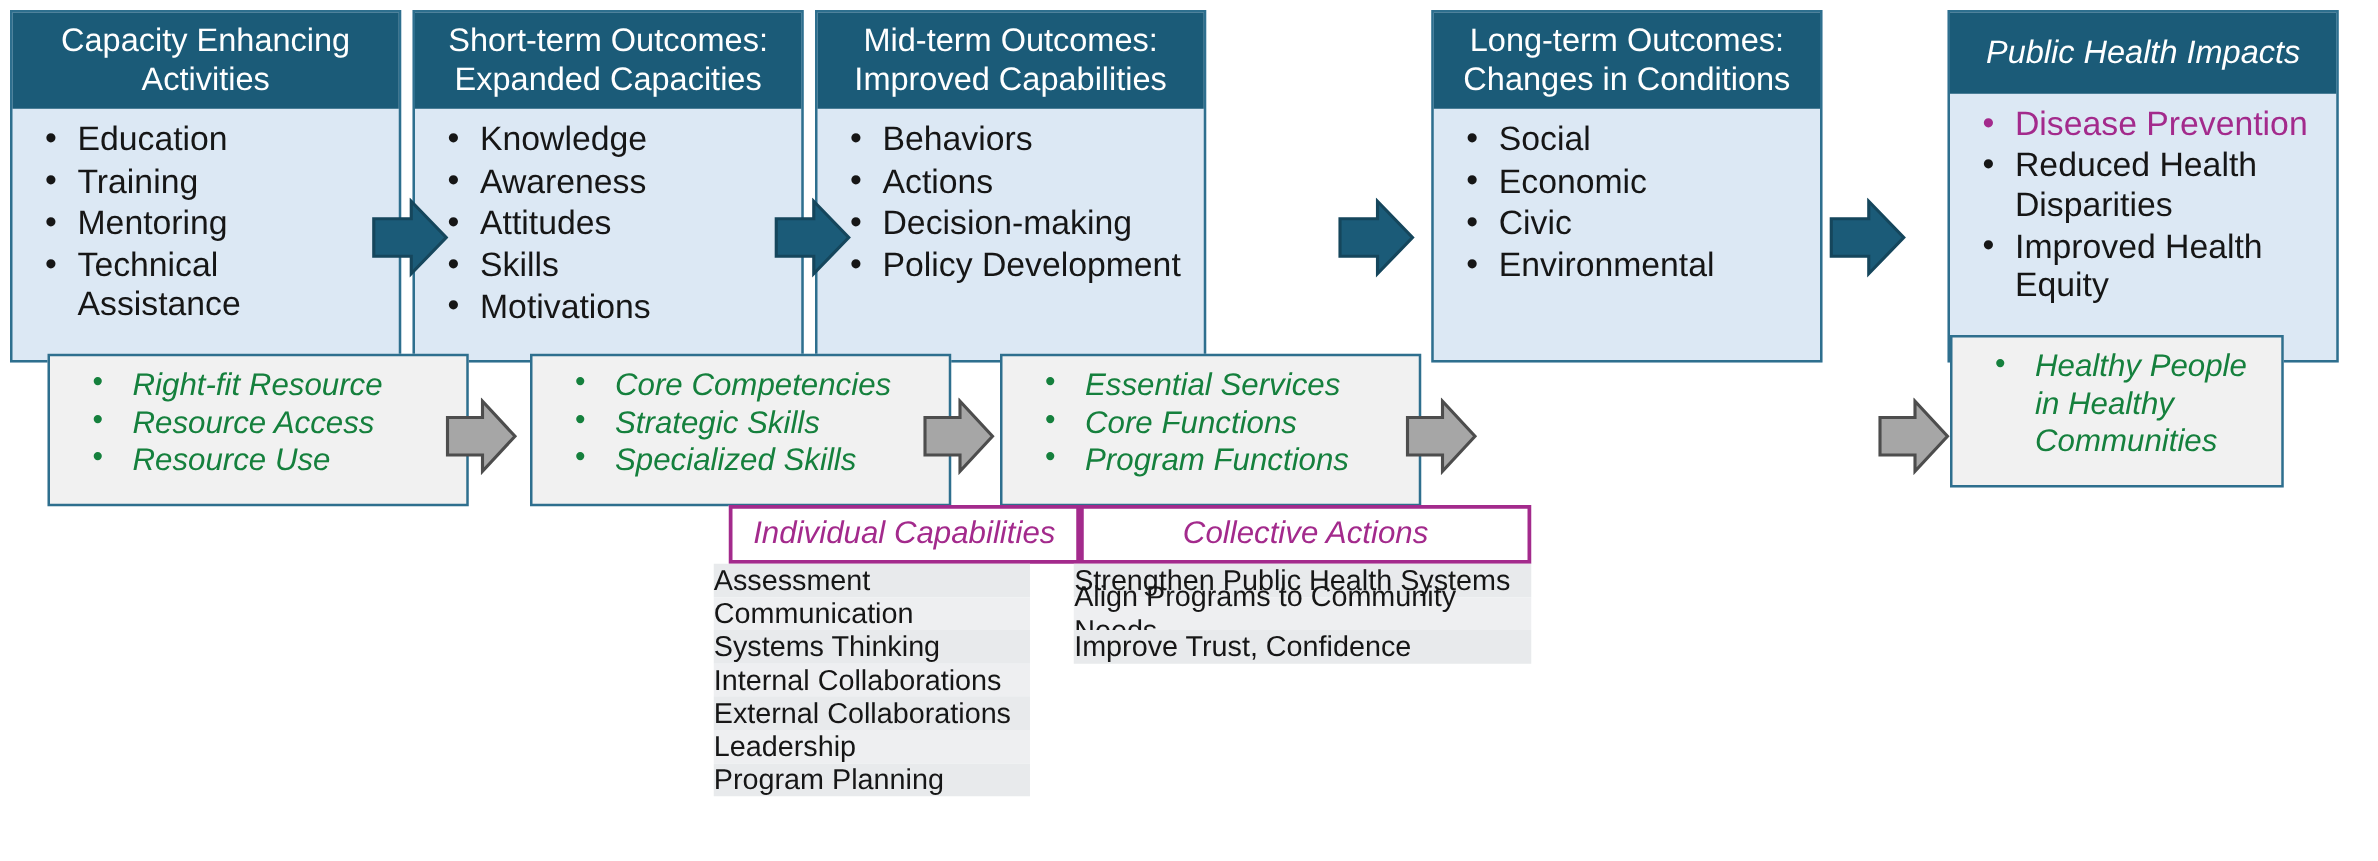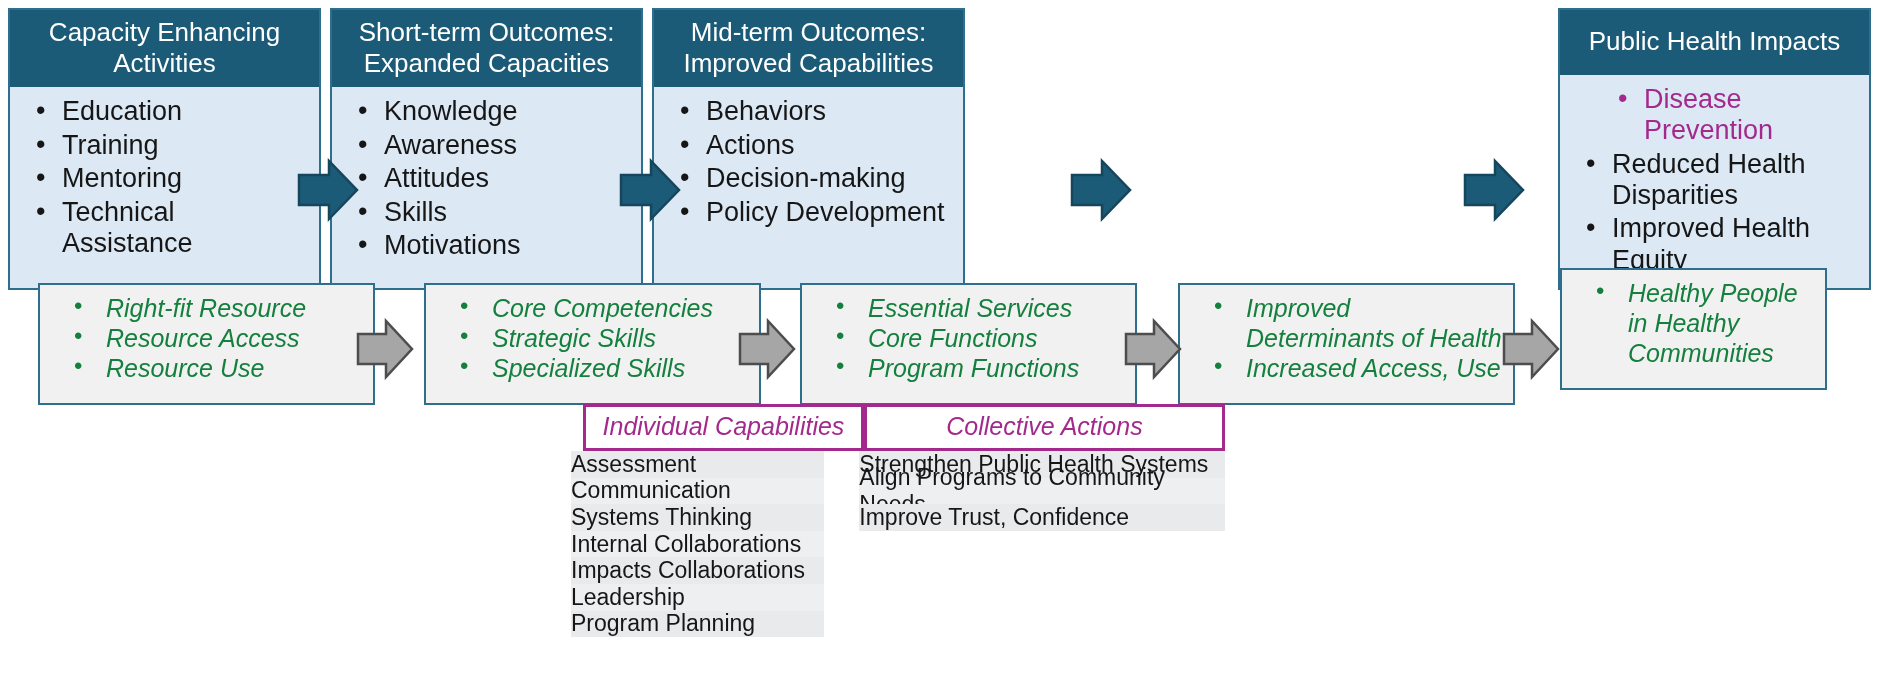--- a/index.html
+++ b/index.html
@@ -39,21 +39,21 @@
     margin-bottom: 2px;
   }
   .bullets li::before {
     content: "\2022";
     position: absolute;
     left: 26px;
     top: -1px;
     font-size: 27px;
     color: #161616;
   }
-  .bullets li.accent { color: #a32a8c; margin-left: 32px; }
+  .bullets li.accent { color: #a32a8c; }
   .bullets li.accent::before { color: #a32a8c; }
 
   
   .sub-box {
     position: absolute;
     border: 2px solid #2e6f8e;
     background: #f1f1f1;
     z-index: 6;
   }
   .sub-box ul { list-style: none; padding: 9px 10px 9px 0; }
@@ -144,23 +144,34 @@
     <div class="chain-body">
       <ul class="bullets">
         <li>Behaviors</li>
         <li>Actions</li>
         <li>Decision-making</li>
         <li>Policy Development</li>
       </ul>
     </div>
   </div>
 
+  <div class="chain-box" style="left:1145px; top:8px; width:313px; height:282px;">
+    <div class="chain-head">Long-term Outcomes: Changes in Conditions</div>
+    <div class="chain-body">
+      <ul class="bullets">
+        <li>Social</li>
+        <li>Economic</li>
+        <li>Civic</li>
+        <li>Environmental</li>
+      </ul>
+    </div>
+  </div>
 
   <div class="chain-box" style="left:1558px; top:8px; width:313px; height:282px;">
-    <div class="chain-head" style="padding-top:16px; padding-bottom:18px;">Public Health Impacts</div>
+    <div class="chain-head" style="padding-top:16px; padding-bottom:18px;font-style:italic;">Public Health Impacts</div>
     <div class="chain-body">
       <ul class="bullets">
         <li class="accent">Disease Prevention</li>
         <li>Reduced Health Disparities</li>
         <li>Improved Health Equity</li>
       </ul>
     </div>
   </div>
 
   <div class="sub-box" style="left:38px; top:283px; width:337px; height:122px;">
@@ -180,26 +191,20 @@
   </div>
 
   <div class="sub-box" style="left:800px; top:283px; width:337px; height:122px;">
     <ul>
       <li>Essential Services</li>
       <li>Core Functions</li>
       <li>Program Functions</li>
     </ul>
   </div>
 
-  <div class="sub-box" style="left:1178px; top:283px; width:337px; height:122px;">
-    <ul>
-      <li>Improved Determinants of Health</li>
-      <li>Increased Access, Use</li>
-    </ul>
-  </div>
 
   <div class="sub-box" style="left:1560px; top:268px; width:267px; height:122px;">
     <ul>
       <li>Healthy People in Healthy Communities</li>
     </ul>
   </div>
 
   <div class="arrow" style="left:297px; top:158px;">
     <svg width="62" height="65" viewBox="0 0 62 65">
       <polygon points="2,17 32,17 32,3 60,32 32,61 32,47 2,47" fill="#1b5b78" stroke="#15465c" stroke-width="2.5" stroke-linejoin="miter"></polygon>
@@ -246,21 +251,21 @@
     <div class="cap-headers">
       <div class="cap-h" style="width:287px; height:47px;">Individual Capabilities</div>
       <div class="cap-h right" style="width:369px; height:47px;">Collective Actions</div>
     </div>
     <div class="cap-cols">
       <div class="cap-col" style="width:268px; padding-left:2px;">
         <div class="cap-cell">Assessment</div>
         <div class="cap-cell alt">Communication</div>
         <div class="cap-cell">Systems Thinking</div>
         <div class="cap-cell alt">Internal Collaborations</div>
-        <div class="cap-cell">Impacts Collaborations</div>
+        <div class="cap-cell">External Collaborations</div>
         <div class="cap-cell alt">Leadership</div>
         <div class="cap-cell">Program Planning</div>
       </div>
       <div class="cap-col" style="width:388px; padding-left:4px;margin-left:31px;">
         <div class="cap-cell">Strengthen Public Health Systems</div>
         <div class="cap-cell alt">Align Programs to Community Needs</div>
         <div class="cap-cell">Improve Trust, Confidence</div>
         <div class="cap-cell empty"></div>
         <div class="cap-cell empty"></div>
         <div class="cap-cell empty"></div>

